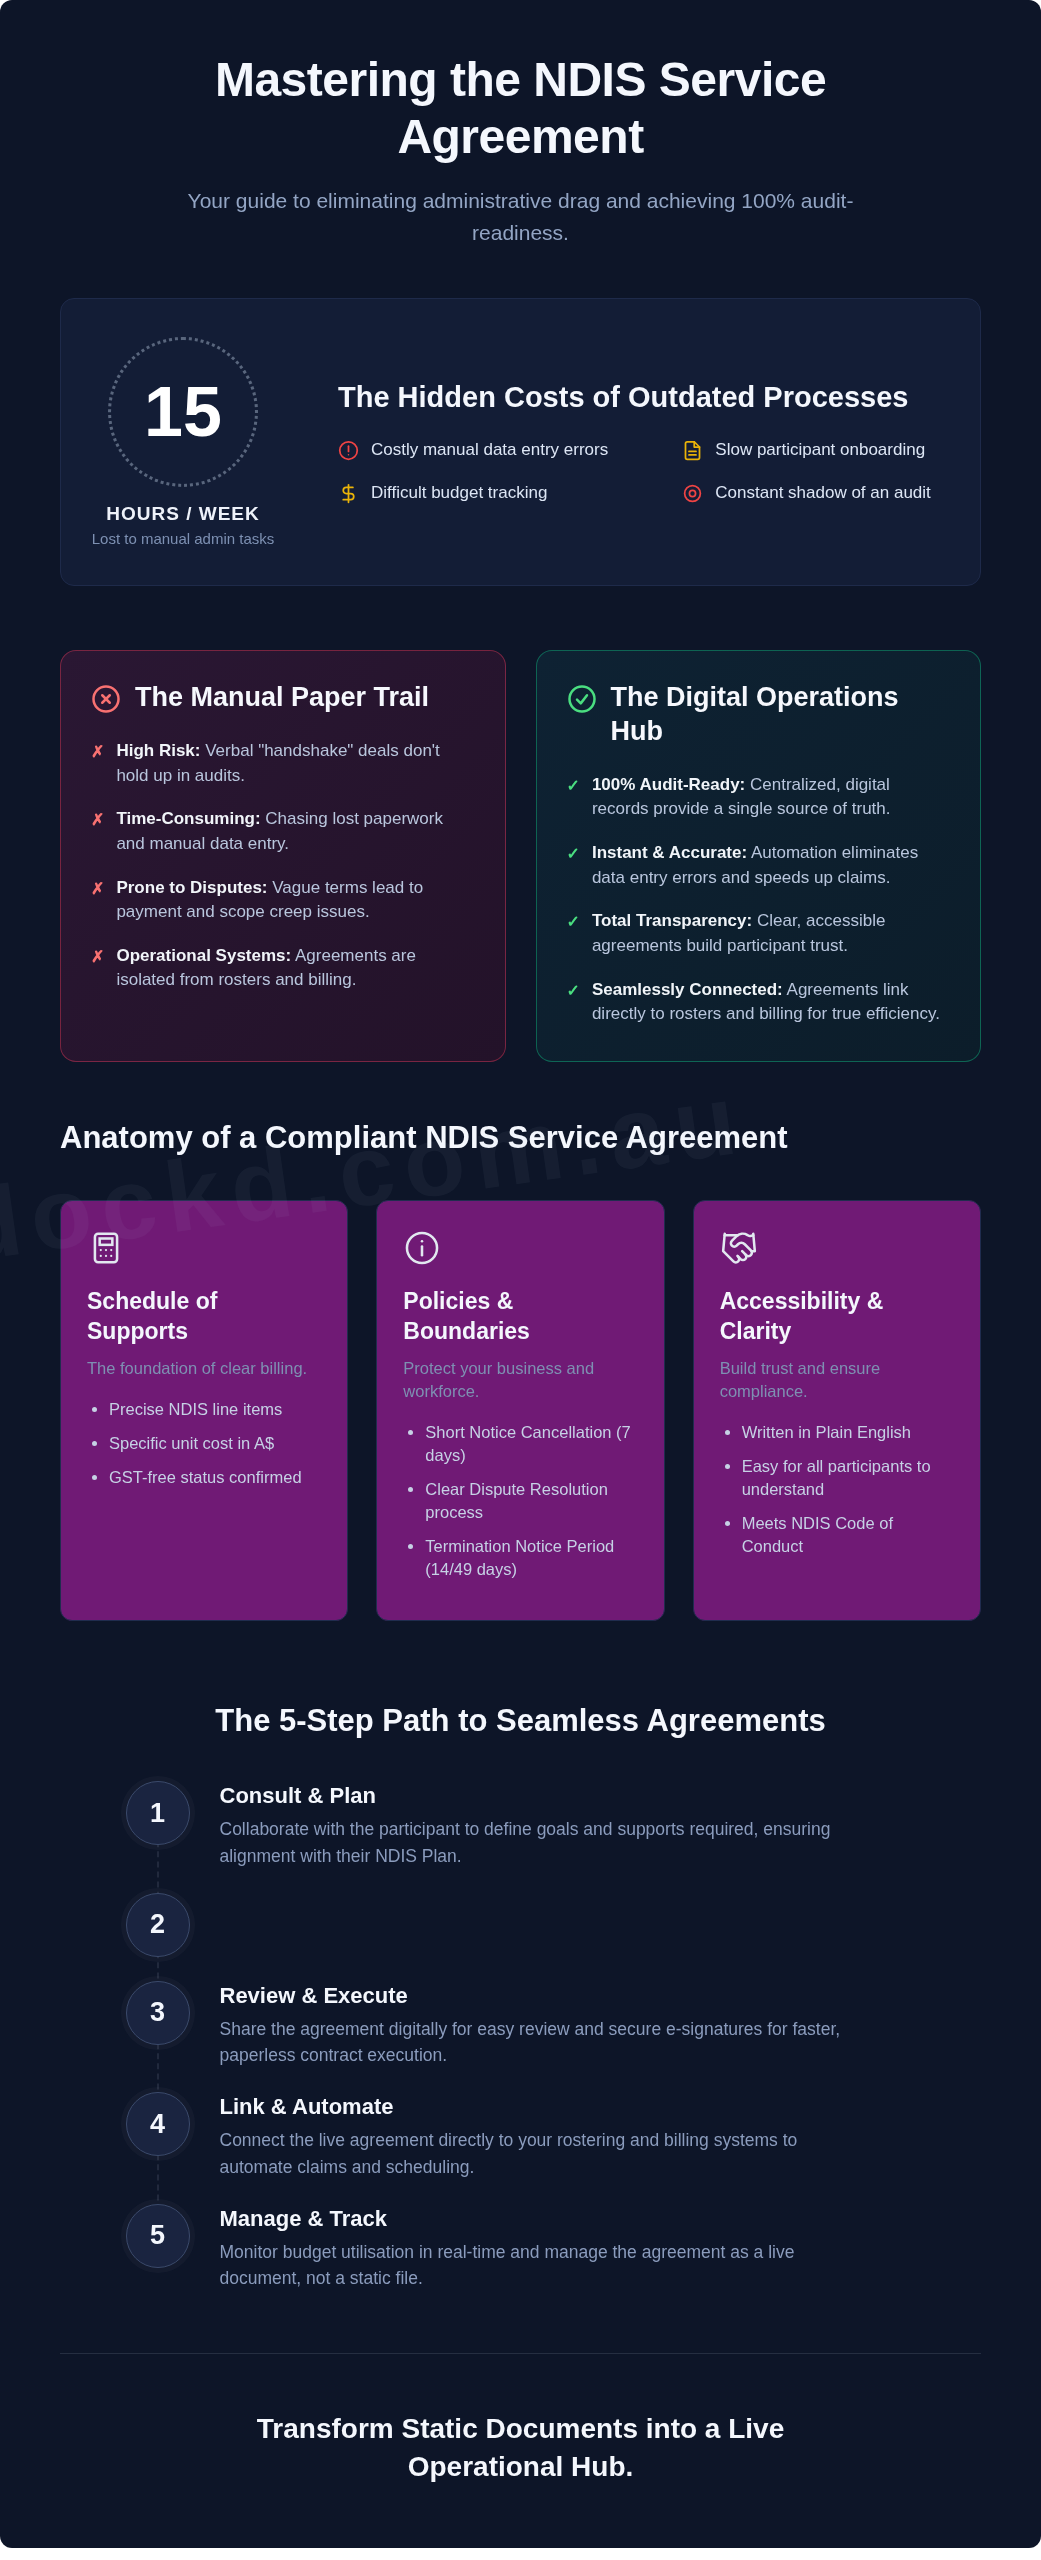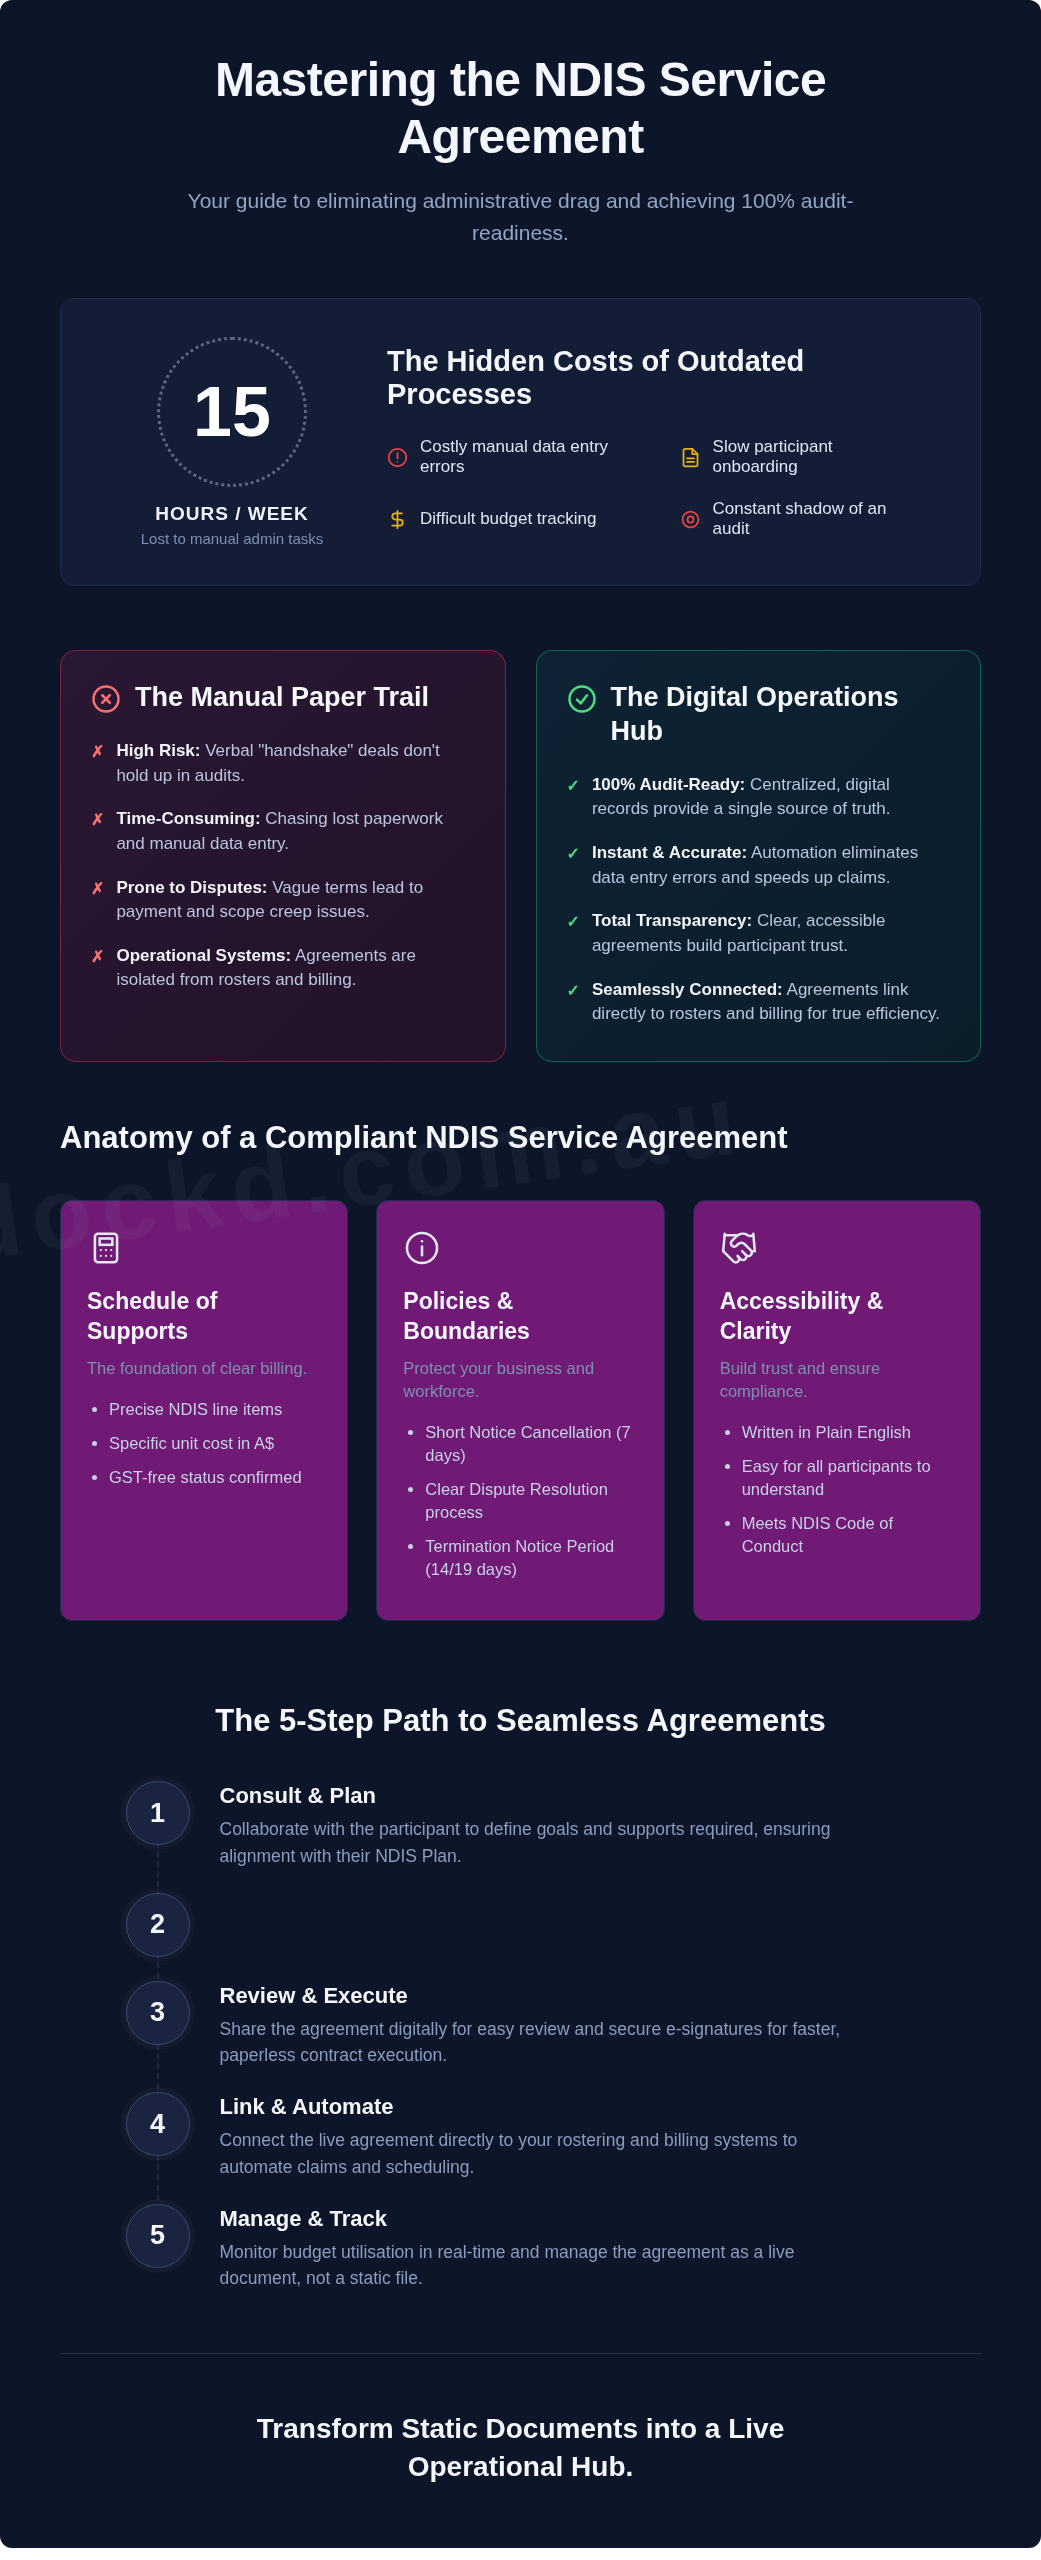--- a/index.html
+++ b/index.html
@@ -50,21 +50,21 @@
     font-size:21px;
     line-height:1.5;
     color:#93a5c4;
   }
   
   .costs-card {
     margin:50px 60px 0;
     background:#131d36;
     border:1px solid #1e2a4a;
     border-radius:14px;
-    padding:38px 66px;
+    padding:38px 17px;
     display:flex;
     align-items:center;
     gap:50px;
   }
   .stat { width:210px; flex-shrink:0; text-align:center; }
   .stat-circle {
     width:150px; height:150px;
     margin:0 auto;
     border:3px dotted rgba(148,163,184,0.55);
     border-radius:50%;
@@ -341,21 +341,21 @@
             <circle cx="12" cy="12" r="9.5"></circle>
             <line x1="12" y1="11" x2="12" y2="16.5"></line>
             <circle cx="12" cy="7.8" r="0.8" fill="#e2e8f0" stroke="none"></circle>
           </svg>
       </span>
       <h4>Policies &amp; Boundaries</h4>
       <p class="card-sub">Protect your business and workforce.</p>
       <ul>
         <li>Short Notice Cancellation (7 days)</li>
         <li>Clear Dispute Resolution process</li>
-        <li>Termination Notice Period (14/19 days)</li>
+        <li>Termination Notice Period (14/49 days)</li>
       </ul>
     </div>
 
     <div class="anatomy-card">
       <span class="icon">
         <svg viewBox="0 0 24 24" width="38" height="38" fill="none" stroke="#e2e8f0" stroke-width="1.6" stroke-linecap="round" stroke-linejoin="round">
             <path d="m11 17 2 2a1 1 0 1 0 3-3"></path>
             <path d="m14 14 2.5 2.5a1 1 0 1 0 3-3l-3.88-3.88a3 3 0 0 0-4.24 0l-.88.88a1 1 0 1 1-3-3l2.81-2.81a5.79 5.79 0 0 1 7.06-.87l.47.28a2 2 0 0 0 1.42.25L21 4"></path>
             <path d="m21 3 1 11h-2"></path>
             <path d="M3 3 2 14l6.5 6.5a1 1 0 1 0 3-3"></path>

